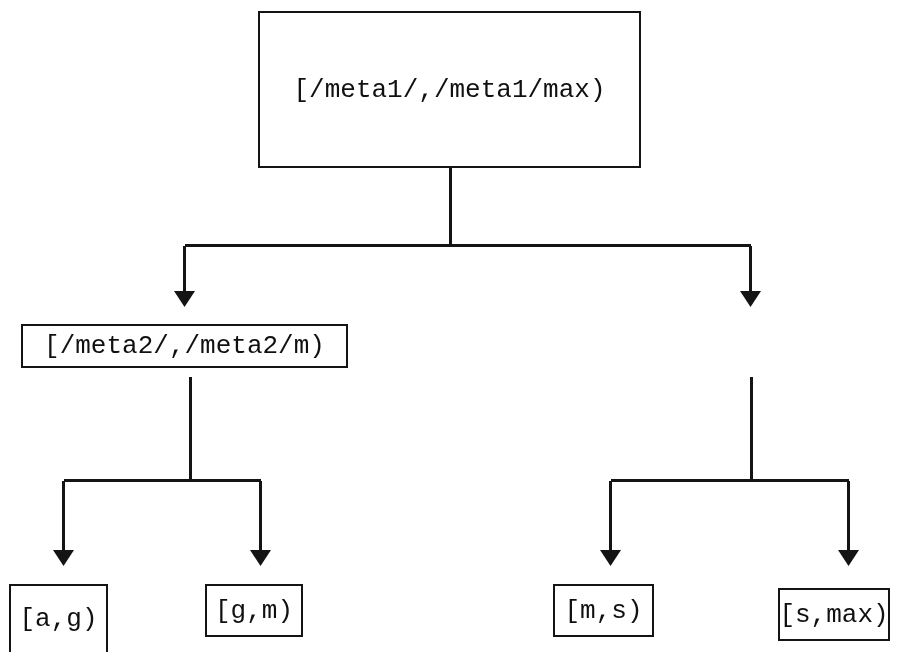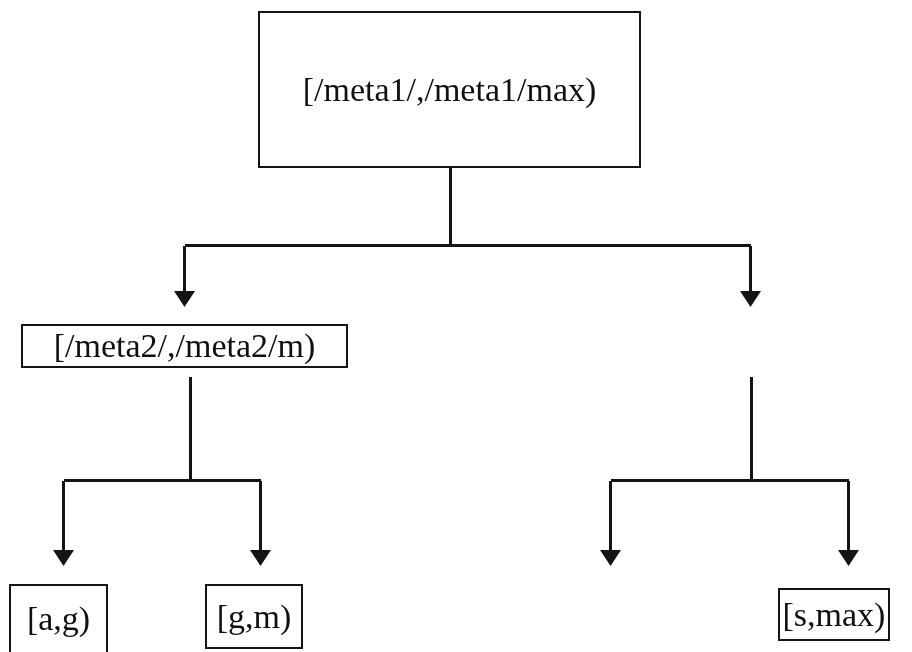--- a/index.html
+++ b/index.html
@@ -28,22 +28,22 @@
   .node-box {
     position: absolute;
     box-sizing: border-box;
     border: 2px solid #141414;
     background: #ffffff;
     display: flex;
     align-items: center;
     justify-content: center;
   }
   .node-label {
-    font-family: Liberation Serif, serif;
-    font-size: 34px;
+    font-family: Liberation Mono, monospace;
+    font-size: 26px;
     line-height: 1;
     color: #101010;
     letter-spacing: 0px;
     white-space: pre;
   }
   
   #node-root {
     left: 258px;
     top: 11px;
     width: 383px;
@@ -66,21 +66,21 @@
   #node-leaf-ag {
     left: 9px;
     top: 584px;
     width: 99px;
     height: 70px;
   }
   #node-leaf-gm {
     left: 205px;
     top: 584px;
     width: 98px;
-    height: 65px;
+    height: 53px;
   }
   #node-leaf-ms {
     left: 553px;
     top: 584px;
     width: 101px;
     height: 53px;
   }
   #node-leaf-smax {
     left: 778px;
     top: 588px;
@@ -135,18 +135,21 @@
 
 
   <div class="node-box" id="node-leaf-ag">
     <span class="node-label">[a,g)</span>
   </div>
 
   <div class="node-box" id="node-leaf-gm">
     <span class="node-label">[g,m)</span>
   </div>
 
+  <div class="node-box" id="node-leaf-ms">
+    <span class="node-label">[m,s)</span>
+  </div>
 
   <div class="node-box" id="node-leaf-smax">
     <span class="node-label">[s,max)</span>
   </div>
 
 </div>
 
 </body></html>

